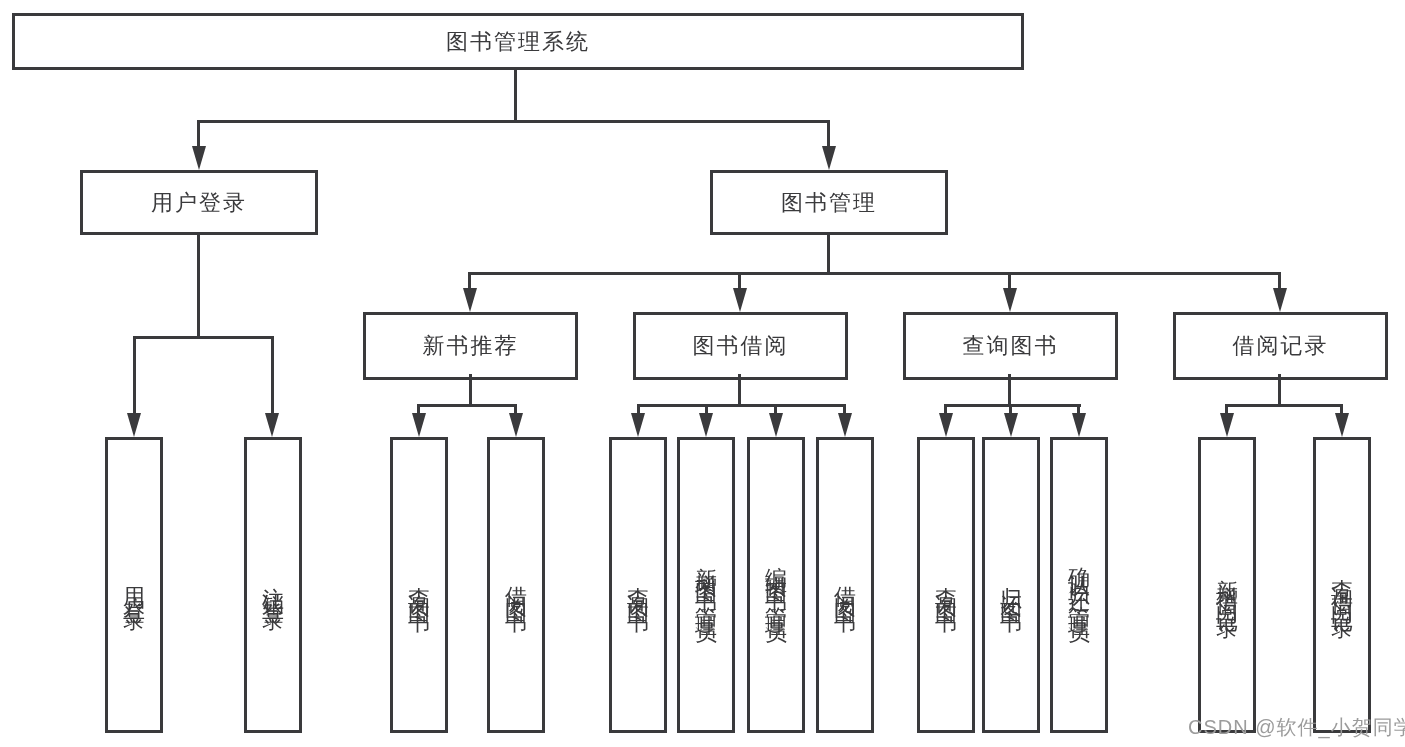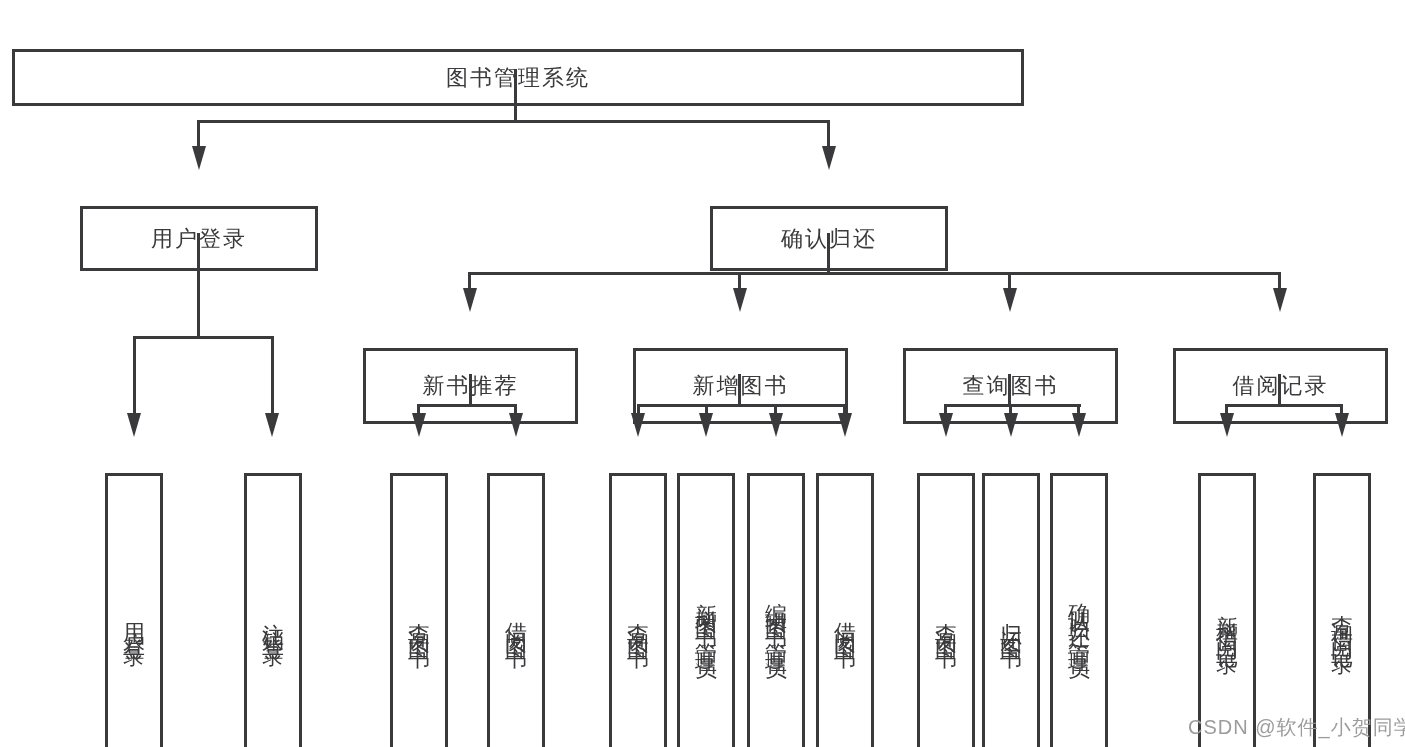--- a/index.html
+++ b/index.html
@@ -18,30 +18,29 @@
   }
   
   .box {
     position: absolute;
     background: #ffffff;
     border: 3px solid #3a3a3c;
     box-sizing: border-box;
     display: flex;
     align-items: center;
     justify-content: center;
-    margin-top: 36px;
   }
   .hlabel {
     font-size: 22px;
     letter-spacing: 2px;
     white-space: nowrap;
   }
   .root-box { left: 12px; top: 13px; width: 1012px; height: 57px; }
   .l2 { top: 170px; width: 238px; height: 65px; }
-  .l3 { top: 312px; width: 215px; height: 76px; }
+  .l3 { top: 312px; width: 215px; height: 68px; }
   .vbox { top: 437px; width: 58px; height: 296px; }
   .vtext {
     writing-mode: vertical-rl;
     text-orientation: mixed;
     font-size: 22px;
     letter-spacing: 8px;
     line-height: 1;
     white-space: nowrap;
   }
   
@@ -78,21 +77,21 @@
   <i class="hl" style="left:197px;top:120px;width:633px"></i>
   <i class="vl" style="left:197px;top:120px;height:28px"></i>
   <i class="vl" style="left:827px;top:120px;height:28px"></i>
   <i class="arrow" style="left:192px;top:146px"></i>
   <i class="arrow" style="left:822px;top:146px"></i>
 
   <div class="box l2" style="left:80px">
     <span class="hlabel">用户登录</span>
   </div>
   <div class="box l2" style="left:710px">
-    <span class="hlabel">确认归还</span>
+    <span class="hlabel">图书管理</span>
   </div>
 
   <i class="vl" style="left:197px;top:233px;height:103px"></i>
   <i class="hl" style="left:133px;top:336px;width:141px"></i>
   <i class="vl" style="left:133px;top:336px;height:79px"></i>
   <i class="vl" style="left:271px;top:336px;height:79px"></i>
   <i class="arrow" style="left:127px;top:413px"></i>
   <i class="arrow" style="left:265px;top:413px"></i>
 
   <i class="vl" style="left:827px;top:233px;height:41px"></i>
@@ -103,21 +102,21 @@
   <i class="vl" style="left:1278px;top:272px;height:20px"></i>
   <i class="arrow" style="left:463px;top:288px"></i>
   <i class="arrow" style="left:733px;top:288px"></i>
   <i class="arrow" style="left:1003px;top:288px"></i>
   <i class="arrow" style="left:1273px;top:288px"></i>
 
   <div class="box l3" style="left:363px">
     <span class="hlabel">新书推荐</span>
   </div>
   <div class="box l3" style="left:633px">
-    <span class="hlabel">新增图书</span>
+    <span class="hlabel">图书借阅</span>
   </div>
   <div class="box l3" style="left:903px">
     <span class="hlabel">查询图书</span>
   </div>
   <div class="box l3" style="left:1173px">
     <span class="hlabel">借阅记录</span>
   </div>
 
   <i class="vl" style="left:469px;top:374px;height:32px"></i>
   <i class="hl" style="left:417px;top:404px;width:100px"></i>

